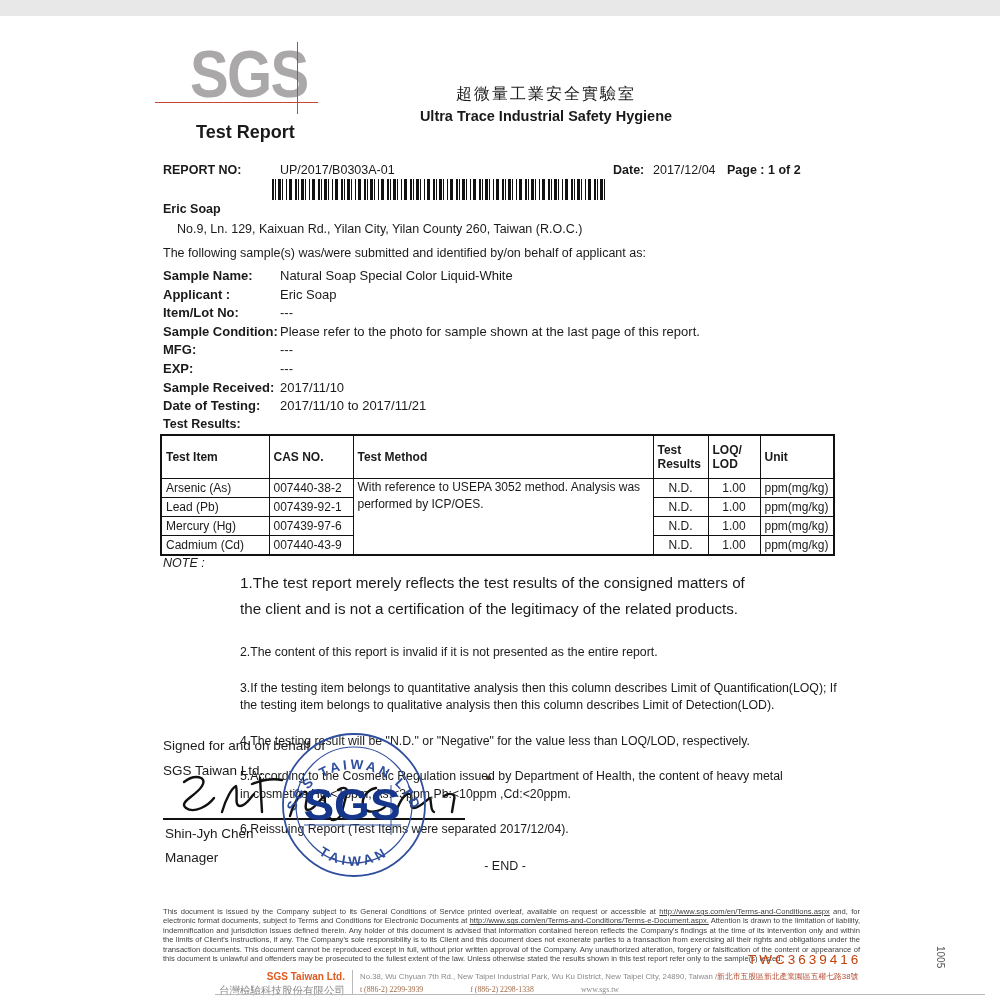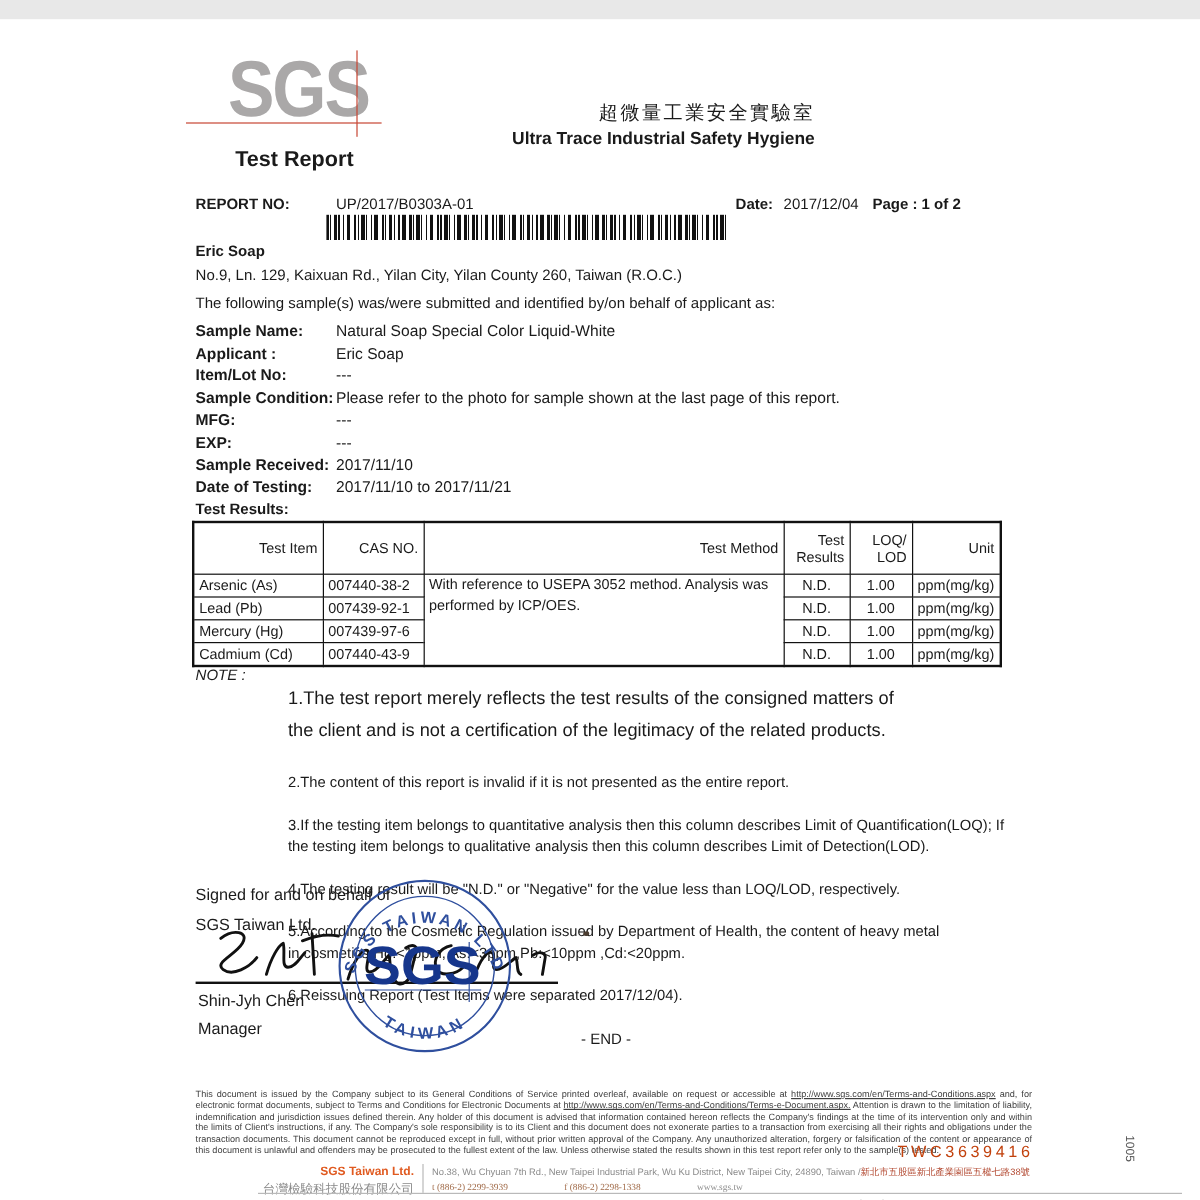--- a/index.html
+++ b/index.html
@@ -6,21 +6,21 @@
   .page{position:relative;width:1000px;height:992px;background:#ffffff;margin:16px auto;
         font-family:"Liberation Sans","DejaVu Sans",sans-serif;color:#1a1a1a;overflow:hidden;}
   .abs{position:absolute;}
 
   
   .sgs-logo{left:190px;top:28px;font-size:66px;font-weight:bold;color:#aaa8a8;
             letter-spacing:-2px;transform:scaleX(.88);transform-origin:left top;line-height:60px;}
   .red-vline{left:297px;top:26px;width:1px;height:72px;background:#c74634;}
   .red-hline{left:155px;top:86px;width:163px;height:1px;background:#c74634;}
   .test-report{left:196px;top:106px;font-size:18px;font-weight:bold;}
-  .lab-titles{left:339px;top:68px;width:340px;text-align:right;}
+  .lab-titles{left:376px;top:68px;width:340px;text-align:center;}
   .lab-zh{font-size:16px;font-family:"DejaVu Serif","Liberation Serif",serif;letter-spacing:2px;}
   .lab-en{font-size:14.5px;font-weight:bold;margin-top:3px;}
 
   
   .meta{top:147px;font-size:12.5px;}
   .lbl{font-weight:bold;}
   .barcode{left:272px;top:163px;width:336px;height:21px;
     background:repeating-linear-gradient(90deg,#111 0 2px,#fff 2px 3px,#111 3px 4px,#fff 4px 6px,
       #111 6px 9px,#fff 9px 10px,#111 10px 11px,#fff 11px 14px,#111 14px 15px,#fff 15px 17px,
       #111 17px 20px,#fff 20px 23px);}
@@ -29,21 +29,21 @@
   .bold{font-weight:bold;}
 
   .sample-rows{left:163px;top:252px;width:700px;}
   .srow{height:18.6px;font-size:13px;}
   .srow .slabel{display:inline-block;width:117px;font-weight:bold;}
 
   
   table.results{position:absolute;left:160px;top:418px;border-collapse:collapse;
     border:2px solid #111;font-size:12px;table-layout:fixed;}
   table.results th,table.results td{border:1px solid #111;padding:0 4px;overflow:hidden;}
-  table.results th{font-weight:normal;text-align:right;height:42px;}
+  table.results th{font-weight:bold;text-align:left;height:42px;}
   table.results td{height:18px;}
   td.c{text-align:center;}
   td.method{vertical-align:top;padding-top:1px;line-height:17px;}
 
   
   .note-label{left:163px;top:540px;font-size:12.5px;font-style:italic;}
   .notes{left:240px;top:536px;width:665px;white-space:pre-line;}
   .note-big{font-size:15.2px;line-height:26px;margin-bottom:4px;}
   .note-sm{font-size:12.3px;line-height:17.5px;}
   .end-marker{margin-top:2px;width:530px;text-align:center;font-size:12.5px;}
@@ -88,21 +88,21 @@
   </div>
 
   <span class="abs meta lbl" style="left:163px;">REPORT NO:</span>
   <span class="abs meta" style="left:280px;">UP/2017/B0303A-01</span>
   <span class="abs meta lbl" style="left:613px;">Date:</span>
   <span class="abs meta" style="left:653px;">2017/12/04</span>
   <span class="abs meta lbl" style="left:727px;">Page : 1 of 2</span>
   <div class="abs barcode"></div>
 
   <div class="abs body-text bold" style="left:163px;top:186px;">Eric Soap</div>
-  <div class="abs body-text" style="left:163px;top:206px;">No.9, Ln. 129, Kaixuan Rd., Yilan City, Yilan County 260, Taiwan (R.O.C.)</div>
+  <div class="abs body-text" style="left:177px;top:206px;">No.9, Ln. 129, Kaixuan Rd., Yilan City, Yilan County 260, Taiwan (R.O.C.)</div>
   <div class="abs body-text" style="left:163px;top:230px;">The following sample(s) was/were submitted and identified by/on behalf of applicant as:</div>
 
   <div class="abs sample-rows">
     <div class="srow"><span class="slabel">Sample Name:</span><span>Natural Soap Special Color Liquid-White</span></div>
     <div class="srow"><span class="slabel">Applicant :</span><span>Eric Soap</span></div>
     <div class="srow"><span class="slabel">Item/Lot No:</span><span>---</span></div>
     <div class="srow"><span class="slabel">Sample Condition:</span><span>Please refer to the photo for sample shown at the last page of this report.</span></div>
     <div class="srow"><span class="slabel">MFG:</span><span>---</span></div>
     <div class="srow"><span class="slabel">EXP:</span><span>---</span></div>
     <div class="srow"><span class="slabel">Sample Received:</span><span>2017/11/10</span></div>

